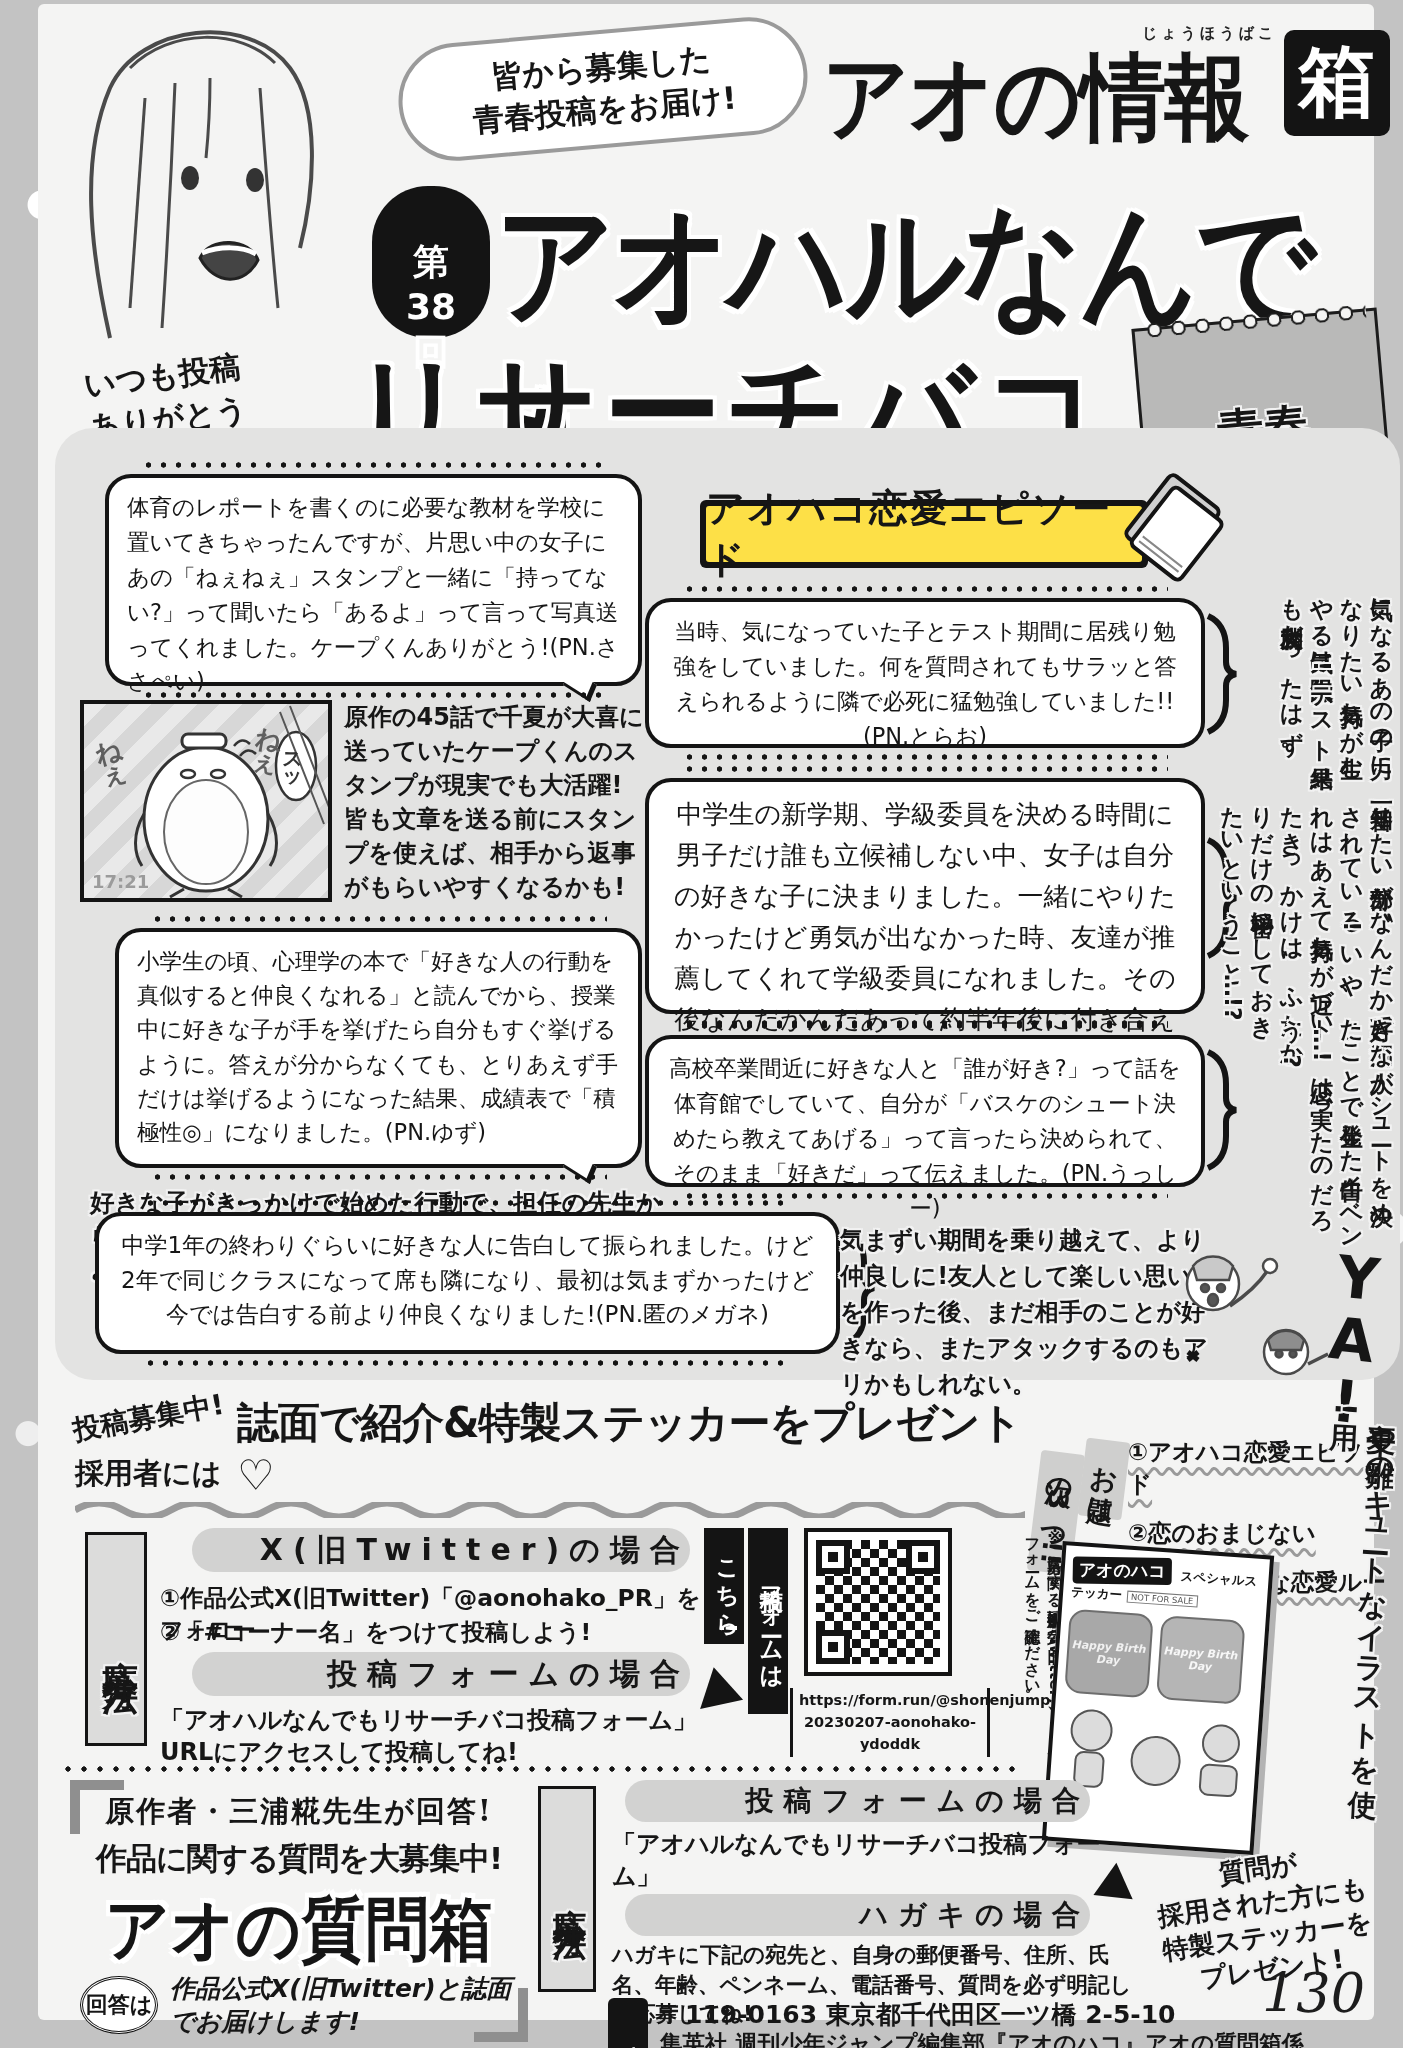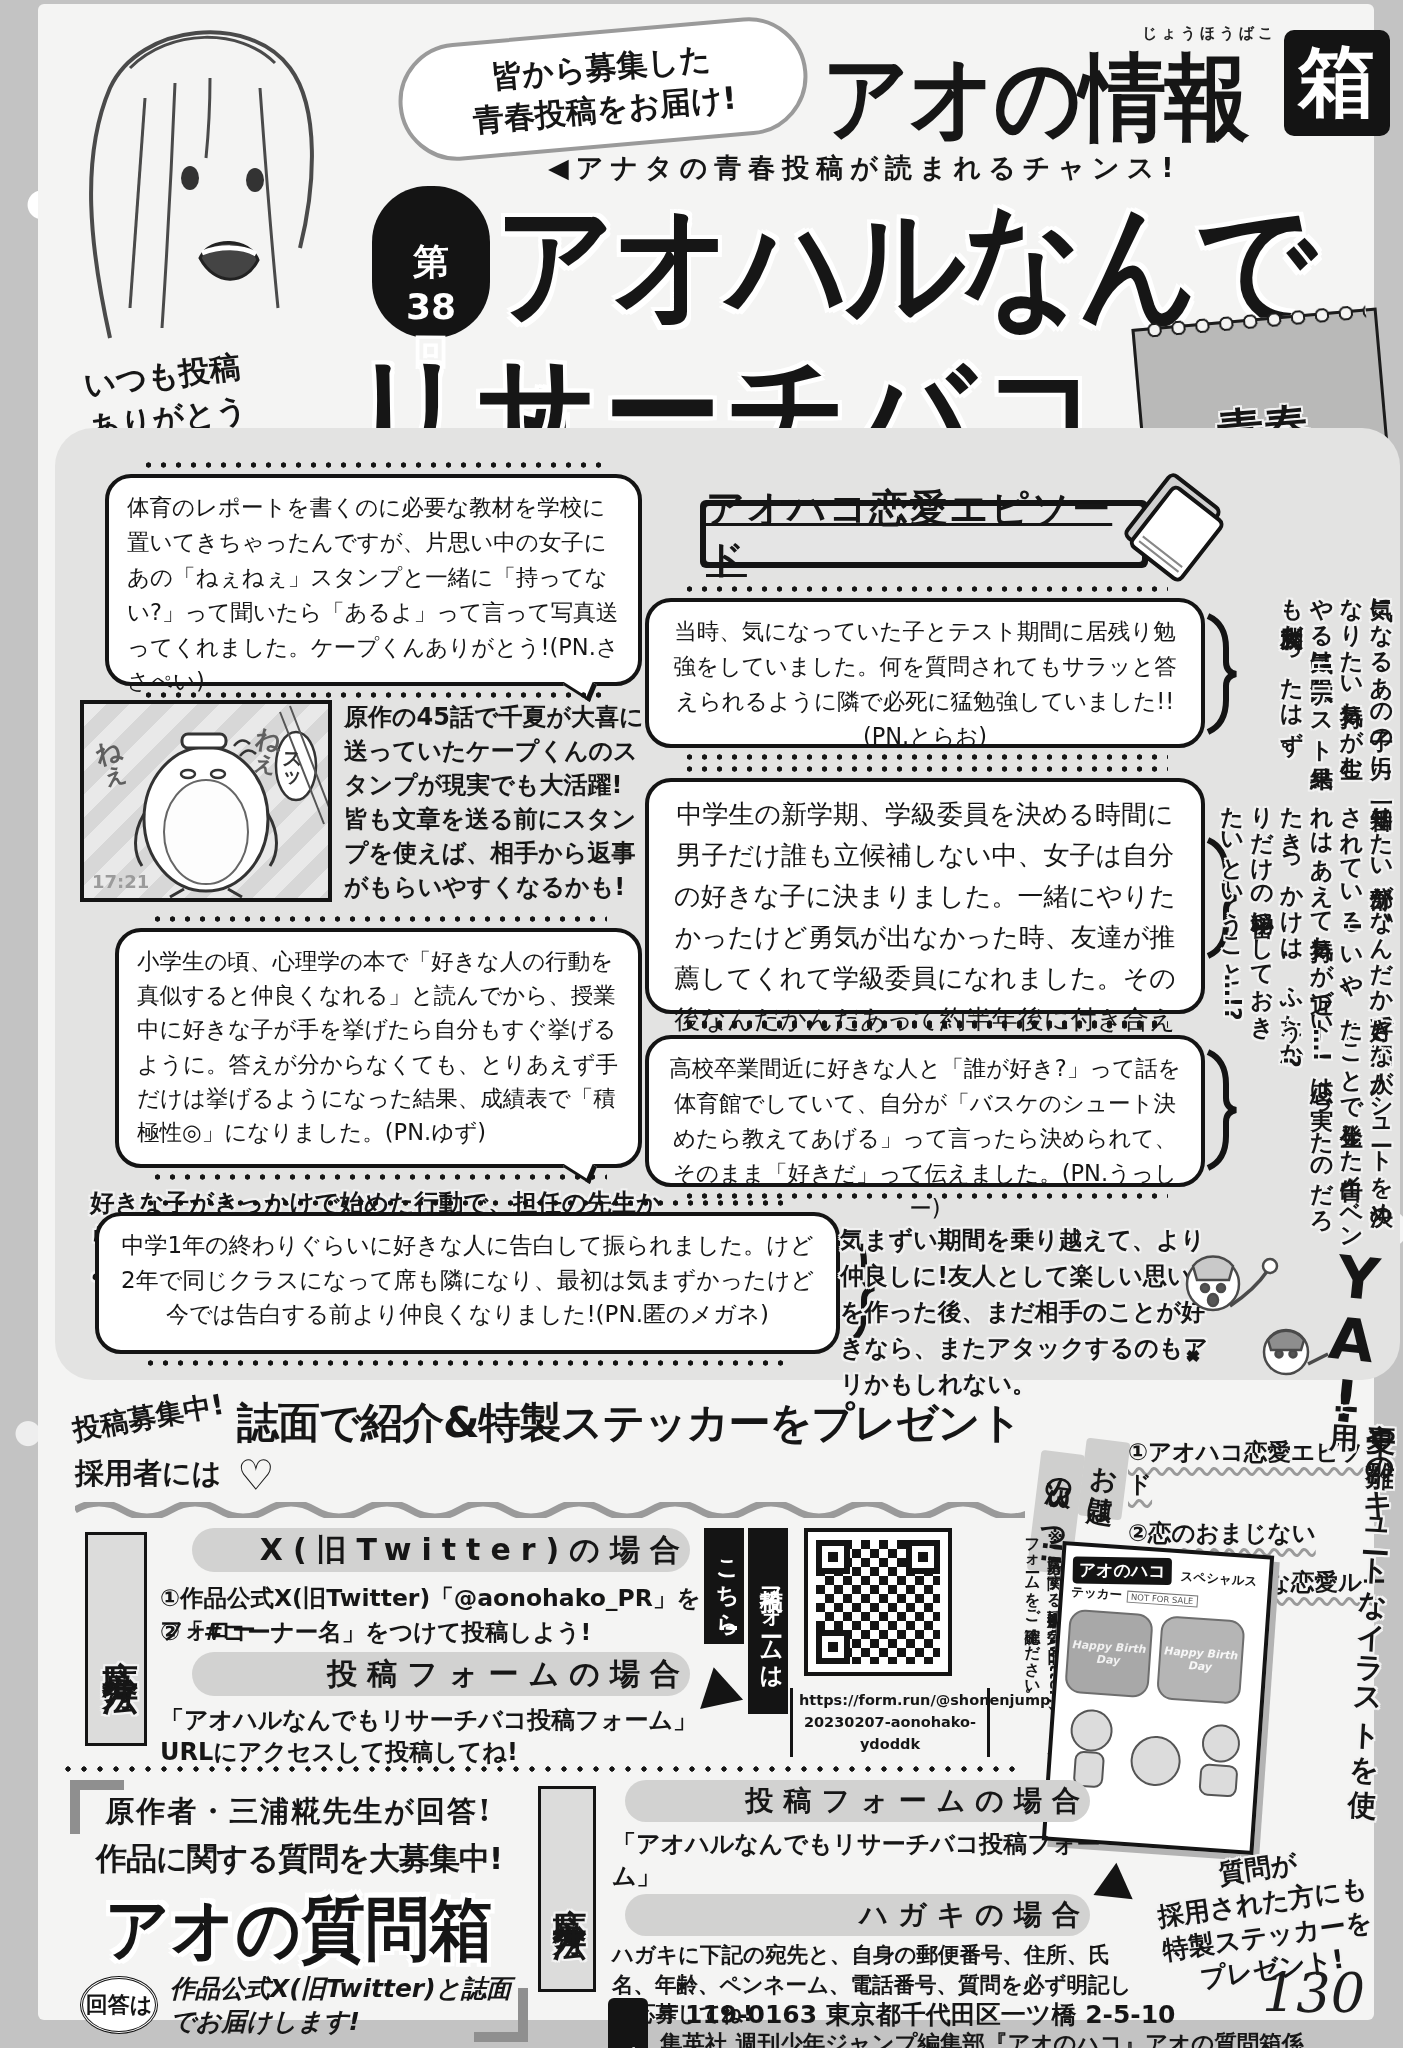--- a/index.html
+++ b/index.html
@@ -87,21 +87,20 @@
     <span class="pre">皆から募集した
 青春投稿をお届け!</span>
   </div>
 
   <div class="abs" style="left:822px;top:16px;width:575px;height:130px;">
     <div class="abs b" style="left:320px;top:8px;font-size:15px;letter-spacing:4px;color:#222;">じょうほうばこ</div>
     <span class="b" style="position:absolute;left:0;top:18px;font-size:86px;letter-spacing:-2px;transform:scaleY(1.1);transform-origin:left top;">アオの情報</span>
     <span class="chip-black" style="position:absolute;left:462px;top:14px;font-size:78px;width:106px;height:106px;line-height:102px;border-radius:10px;">箱</span>
   </div>
 
-  <div class="abs b" style="left:548px;top:150px;width:740px;font-size:27px;letter-spacing:7px;">◀アナタの青春投稿が読まれるチャンス!</div>
 
   <div class="abs pre b" style="left:372px;top:186px;width:118px;height:152px;background:#141414;color:#fff;border-radius:56px;text-align:center;font-size:36px;line-height:1.25;padding-top:8px;">
     <span class="pre">第
 38
 回</span>
   </div>
 
   <div class="abs b outlined" style="left:495px;top:176px;width:880px;font-size:118px;letter-spacing:-4px;transform:scaleY(1.12);transform-origin:left top;">アオハルなんでも</div>
   <div class="abs b outlined" style="left:350px;top:330px;width:800px;font-size:118px;letter-spacing:6px;transform:scaleY(1.05);transform-origin:left top;">リサーチバコ</div>
 
@@ -150,21 +149,21 @@
   <div class="abs b outlined-sm" style="left:90px;top:1186px;width:575px;font-size:24.5px;line-height:1.35;">好きな子がきっかけで始めた行動で、担任の先生から良い評価をゲット!何事も〝とりあえずやってみよう〞の精神は大事!</div>
 
   <div class="abs bubble-box" style="left:95px;top:1212px;width:745px;height:142px;">
     <span style="font-size:23px;line-height:1.5;display:block;text-align:center;font-weight:500;">中学1年の終わりぐらいに好きな人に告白して振られました。けど2年で同じクラスになって席も隣になり、最初は気まずかったけど今では告白する前より仲良くなりました!(PN.匿のメガネ)</span>
   </div>
   <svg class="abs" style="left:842px;top:1228px;" width="34" height="120" viewBox="0 0 34 120">
     <path d="M4,4 Q22,12 22,34 L22,48 Q22,58 32,60 Q22,62 22,72 L22,86 Q22,108 4,116" fill="none" stroke="#141414" stroke-width="6"></path>
   </svg>
 
   <div class="abs" style="left:700px;top:500px;width:448px;height:68px;background:#141414;border-radius:6px;padding:6px;">
-    <div style="background:#e5e5e5;border-radius:3px;height:100%;display:flex;align-items:center;text-decoration:underline;">
+    <div style="background:#fde047;border-radius:3px;height:100%;display:flex;align-items:center;">
       <span class="b" style="font-size:38px;letter-spacing:2px;">アオハコ恋愛エピソード</span>
     </div>
   </div>
   <svg class="abs" style="left:1130px;top:478px;transform:rotate(38deg);" width="90" height="96" viewBox="0 0 90 96">
     <rect x="10" y="8" width="62" height="78" rx="6" fill="#cfcfcf" stroke="#141414" stroke-width="4"></rect>
     <rect x="20" y="16" width="62" height="74" rx="6" fill="#fff" stroke="#141414" stroke-width="4"></rect>
     <path d="M26,82 h50 M26,76 h50" stroke="#888" stroke-width="2"></path>
   </svg>
 
   <div class="abs bubble-box" style="left:645px;top:598px;width:560px;height:150px;">

